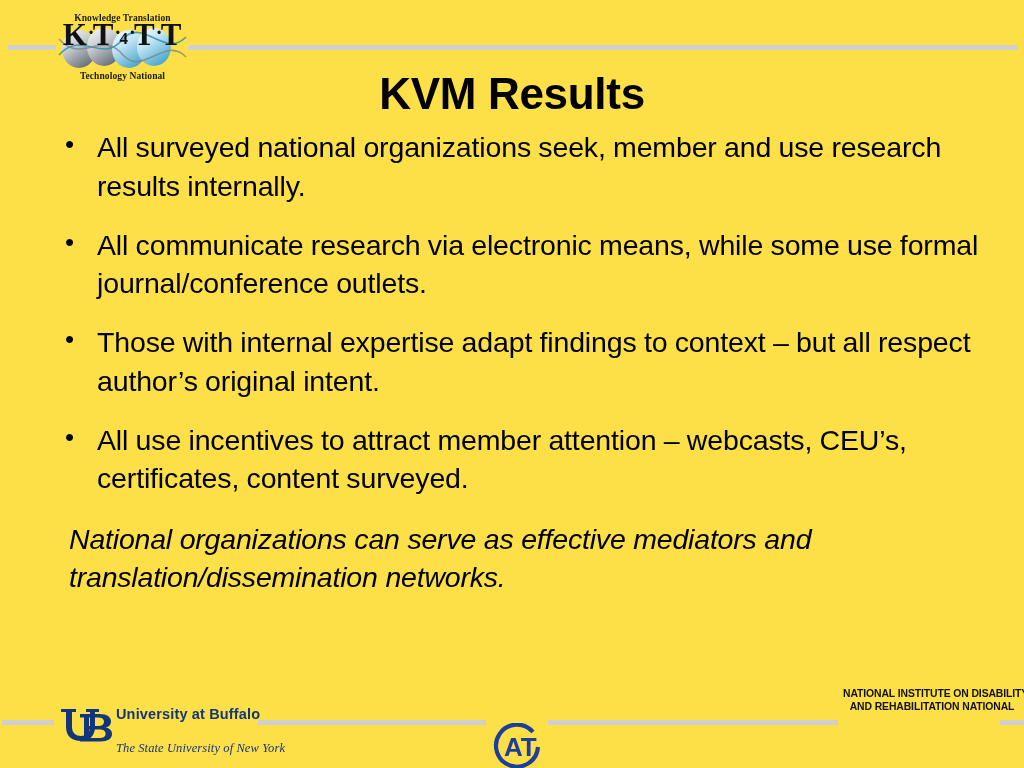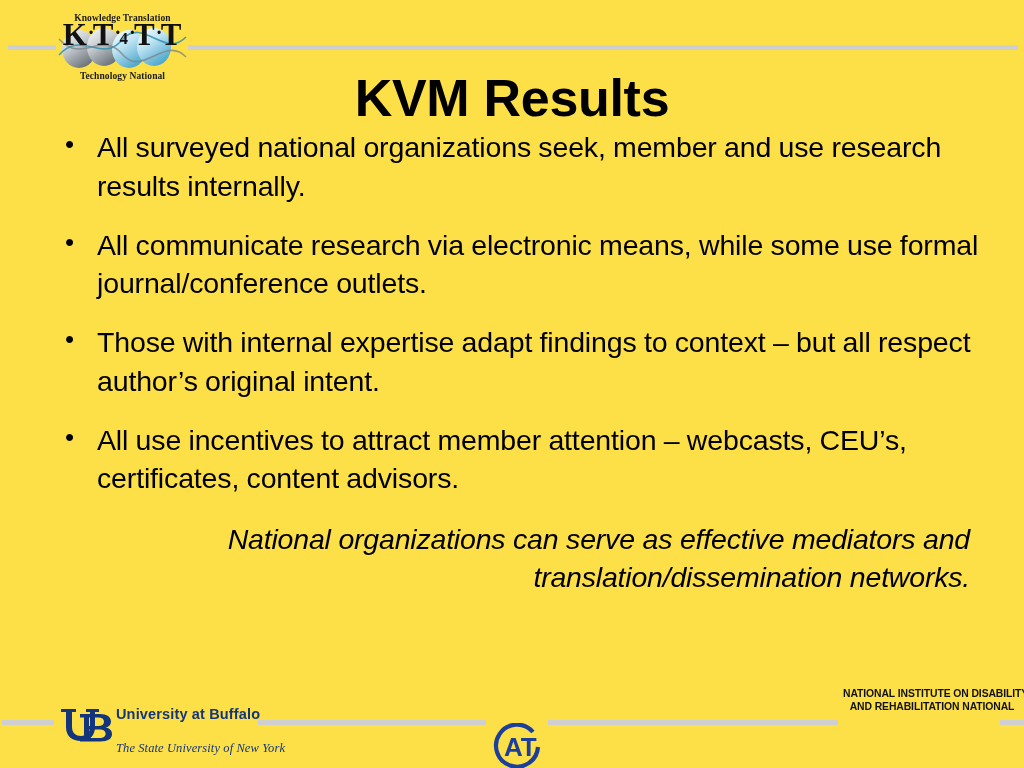--- a/index.html
+++ b/index.html
@@ -105,21 +105,21 @@
 
   
   .slide-title {
     position: absolute;
     left: 0;
     top: 71px;
     width: 1024px;
     text-align: center;
     font-family: "Liberation Sans", sans-serif;
     font-weight: bold;
-    font-size: 52px;
+    font-size: 44px;
     letter-spacing: -0.3px;
     color: #000000;
     line-height: 1.05;
   }
 
   
   .body-area {
     position: absolute;
     left: 57px;
     top: 128px;
@@ -145,21 +145,21 @@
     line-height: 1.36;
     color: #000000;
   }
   .bullet-row .bullet-text {
     display: block;
   }
 
   .conclusion {
     margin-top: 22px;
     padding: 0 12px 0 12px;
-    text-align: right;
+    text-align: left;
     font-family: "Liberation Sans", sans-serif;
     font-style: italic;
     font-size: 28.5px;
     line-height: 1.35;
     letter-spacing: -0.2px;
     color: #000000;
   }
 
   
   .footer-rule {
@@ -306,21 +306,21 @@
       <span class="bullet-text">All communicate research via electronic means, while some use formal journal/conference outlets.</span>
     </div>
 
     <div class="bullet-row">
       <span class="bullet-mark">•</span>
       <span class="bullet-text">Those with internal expertise adapt findings to context – but all respect author’s original intent.</span>
     </div>
 
     <div class="bullet-row">
       <span class="bullet-mark">•</span>
-      <span class="bullet-text">All use incentives to attract member attention – webcasts, CEU’s, certificates, content advisors.</span>
+      <span class="bullet-text">All use incentives to attract member attention – webcasts, CEU’s, certificates, content surveyed.</span>
     </div>
 
     <div class="conclusion">National organizations can serve as effective mediators and translation/dissemination networks.</div>
   </div>
 
   <div class="footer-rule fr-1"></div>
   <div class="footer-rule fr-2"></div>
   <div class="footer-rule fr-3"></div>
   <div class="footer-rule fr-4"></div>
 

